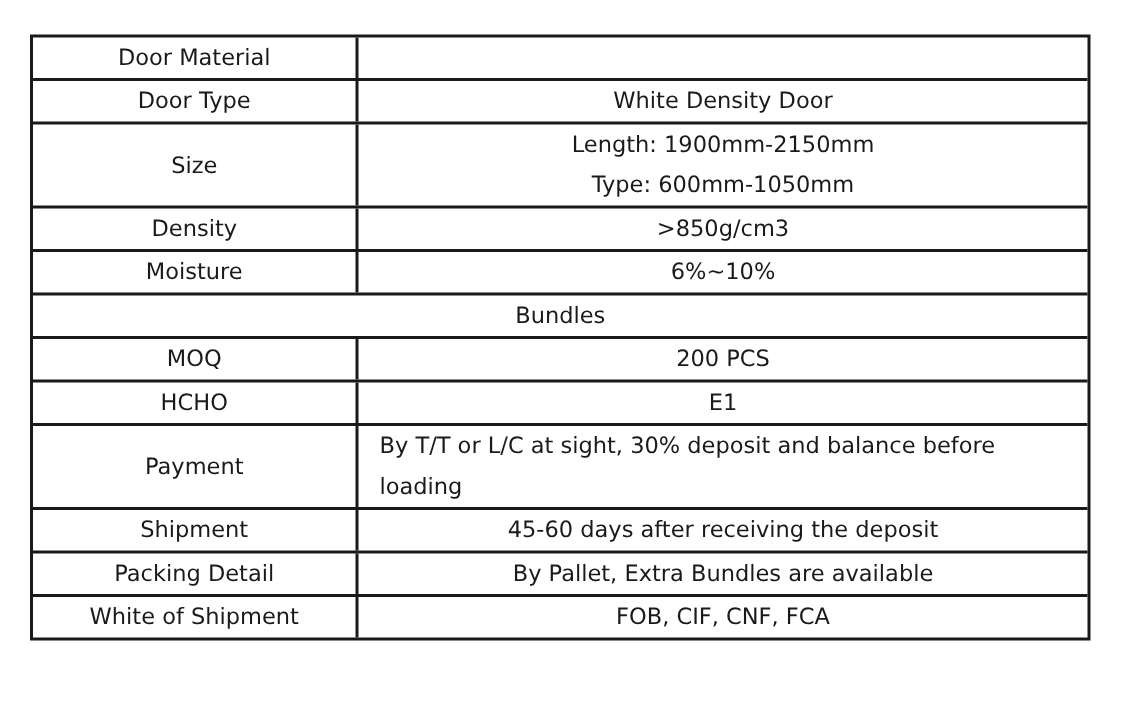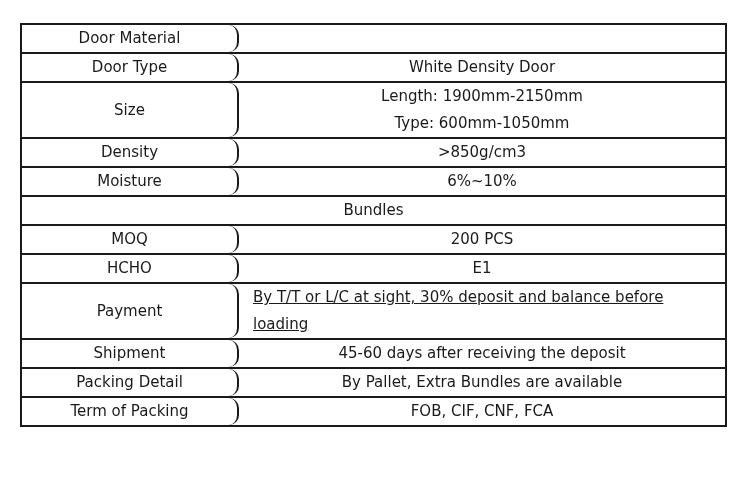--- a/index.html
+++ b/index.html
@@ -31,21 +31,20 @@
   .row:last-child {
     border-bottom: none;
   }
   .cell {
     box-sizing: border-box;
     display: flex;
     flex-direction: column;
     justify-content: center;
     padding: 0;
     min-height: 27px;
-    border-radius: 10px;
   }
   .cell.label {
     width: 217px;
     flex: 0 0 217px;
     border-right: 2px solid #1a1a1a;
     align-items: center;
     text-align: center;
   }
   .cell.value {
     flex: 1 1 auto;
@@ -57,21 +56,20 @@
     text-align: left;
     padding: 0 14px;
   }
   .line, .label-text {
     font-size: 15px;
     line-height: 27px;
     white-space: nowrap;
   }
   .cell.value.left .line {
     white-space: normal;
-    text-decoration: underline;
   }
 </style>
 </head>
 <body>
 
 <div class="spec-table">
 
   <div class="row">
     <div class="cell label">
         <span class="label-text">Door Material</span>
@@ -161,20 +159,20 @@
     <div class="cell label">
         <span class="label-text">Packing Detail</span>
       </div>
     <div class="cell value">
         <span class="line">By Pallet, Extra Bundles are available</span>
       </div>
   </div>
 
   <div class="row">
     <div class="cell label">
-        <span class="label-text">Term of Packing</span>
+        <span class="label-text">White of Shipment</span>
       </div>
     <div class="cell value">
         <span class="line">FOB, CIF, CNF, FCA</span>
       </div>
   </div>
 
 </div>
 
 </body></html>

